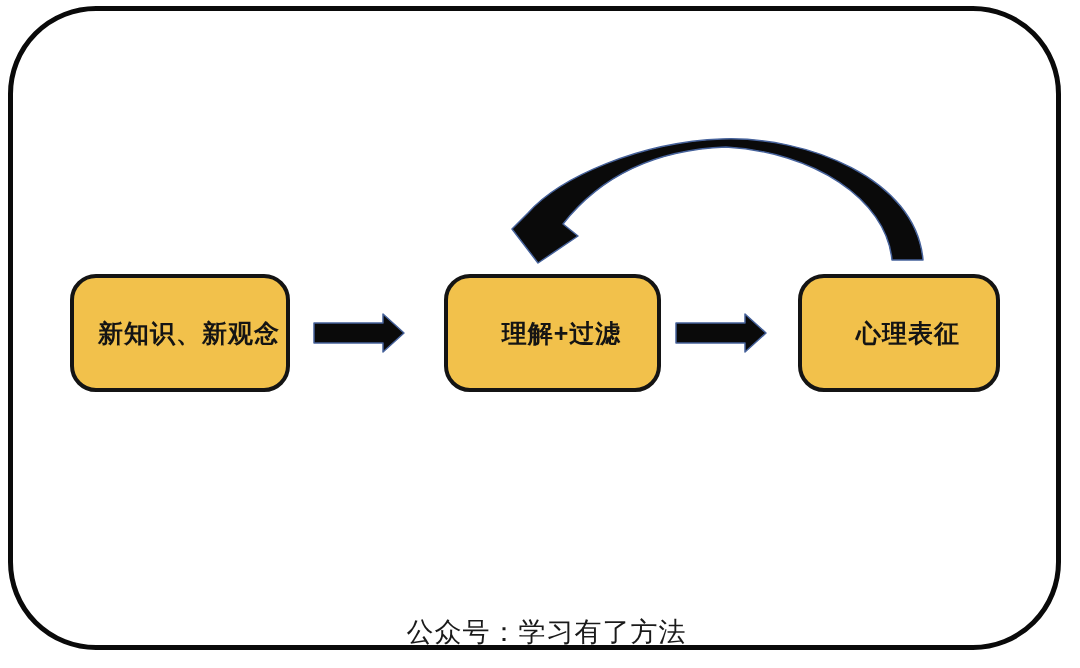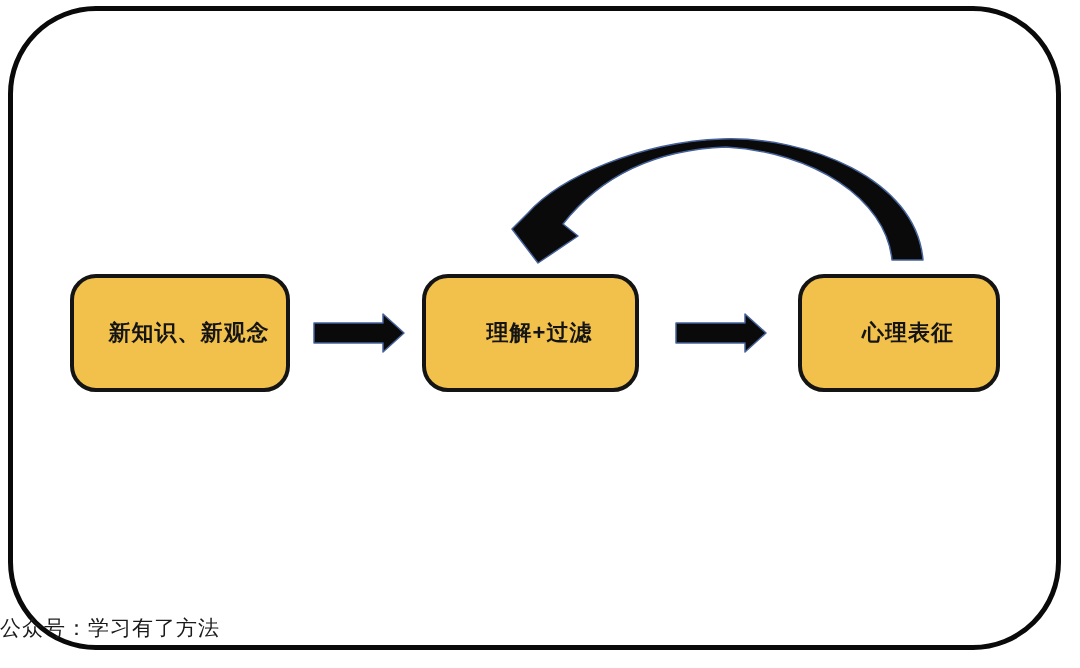--- a/index.html
+++ b/index.html
@@ -34,44 +34,45 @@
     height: 118px;
     background: #F2C14B;
     border: 4px solid #141414;
     border-radius: 26px;
     box-sizing: border-box;
     display: flex;
     align-items: center;
     justify-content: center;
   }
   .node-label {
-    font-size: 22px;
+    font-size: 25px;
     font-weight: 700;
     color: #141414;
     letter-spacing: 1px;
     white-space: nowrap;
     margin-left: 18px;
   }
   #node-1 { left: 70px;  width: 220px; }
-  #node-2 { left: 422px; width: 217px; }
+  #node-2 { left: 444px; width: 217px; }
   #node-3 { left: 798px; width: 202px; }
   .arrows-overlay {
     position: absolute;
     left: 0;
     top: 0;
     width: 1080px;
     height: 668px;
     pointer-events: none;
   }
   .caption {
     position: absolute;
-    left: 0;
+    left: 13px;
     right: 0;
     top: 614px;
-    font-size: 21px;
+    text-align: center;
+    font-size: 27px;
     font-weight: 400;
     color: #1A1A1A;
     letter-spacing: 1px;
   }
 </style>
 </head>
 <body>
 
 <div class="stage">
 

